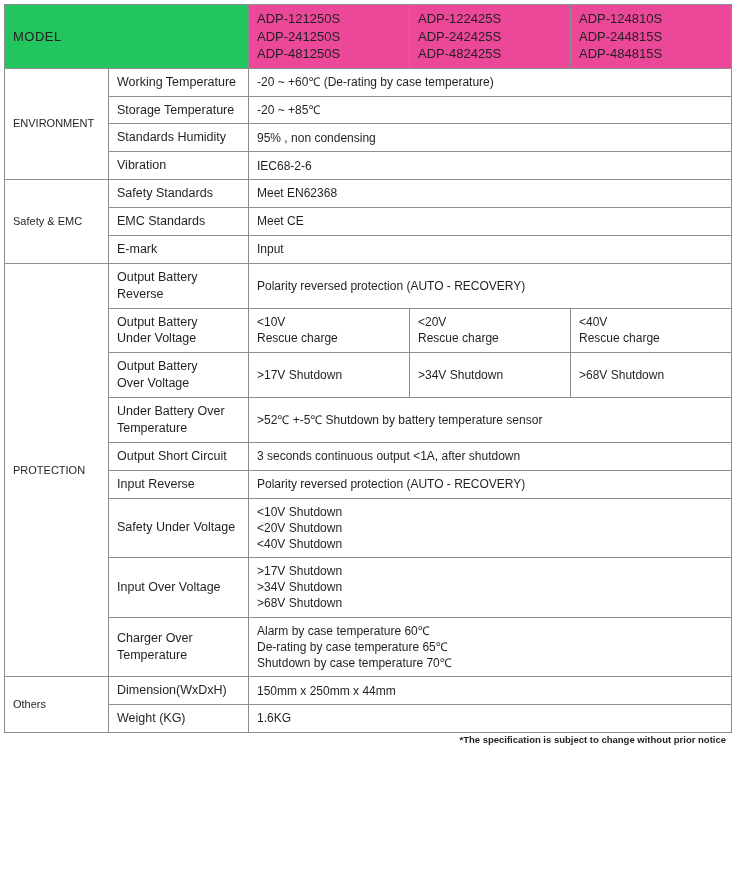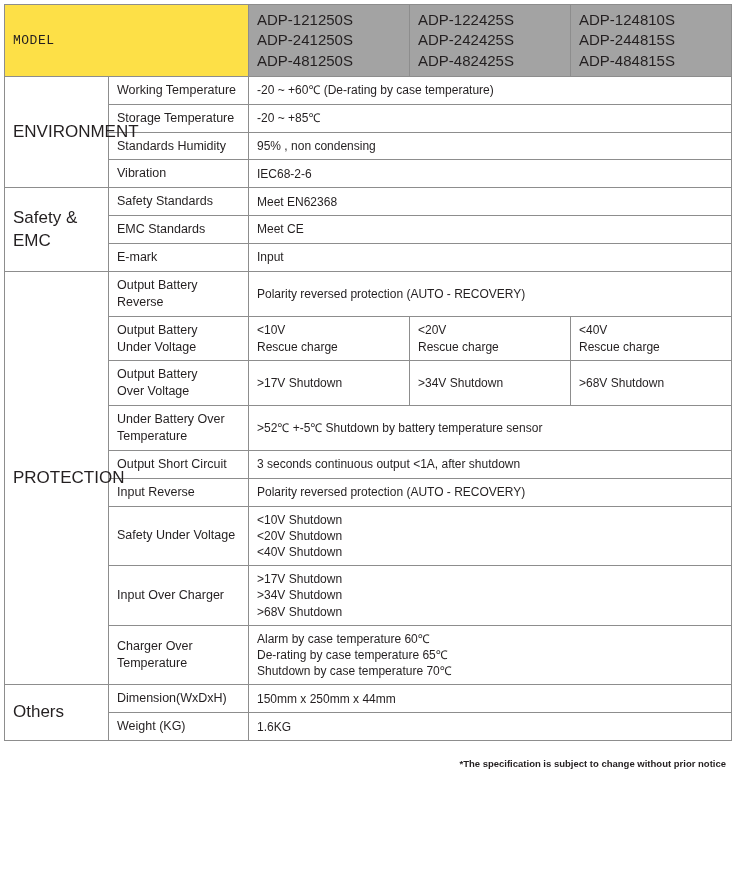--- a/index.html
+++ b/index.html
@@ -30,48 +30,47 @@
   table.spec td, table.spec th {
     border: 1px solid #8d8d8d;
     padding: 5px 8px;
     vertical-align: middle;
     line-height: 1.35;
     font-weight: normal;
     text-align: left;
     color: #231f20;
   }
   .hdr-cell {
-    background: #a3a3a3;
+    background: #ec4899;
     text-align: center;
-    font-size: 15px;
+    font-size: 13px;
     line-height: 1.5;
   }
   .hdr-model {
-    background: #fde047;
+    background: #22c55e;
     text-align: center;
     font-size: 13px;
     letter-spacing: 0.5px;
-    font-family: Liberation Mono, monospace;
   }
   .grp {
     text-align: center;
-    font-size: 17px;
+    font-size: 11px;
   }
   .lbl {
     font-size: 12.5px;
     margin-left: 44px;
   }
   .val {
     font-size: 12px;
   }
   .multi {
     white-space: pre-line;
   }
   .note {
-    margin-top: 16px;
+    margin-top: 0;
     text-align: right;
     padding-right: 6px;
     font-size: 9.5px;
     font-weight: bold;
     color: #231f20;
     line-height: 1.45;
   }
   .col-label { width: 104px; }
   .col-sub { width: 140px; }
   .col-v { width: 161px; }
@@ -170,21 +169,21 @@
         <td class="lbl">Input Reverse</td>
         <td class="val" colspan="3"> Polarity reversed protection (AUTO - RECOVERY)</td>
       </tr>
       <tr>
         <td class="lbl">Safety Under Voltage</td>
         <td class="val multi" colspan="3">&lt;10V Shutdown
 &lt;20V Shutdown
 &lt;40V Shutdown</td>
       </tr>
       <tr>
-        <td class="lbl">Input Over Charger</td>
+        <td class="lbl">Input Over Voltage</td>
         <td class="val multi" colspan="3">&gt;17V Shutdown
 &gt;34V Shutdown
 &gt;68V Shutdown</td>
       </tr>
       <tr>
         <td class="lbl multi">Charger Over
 Temperature</td>
         <td class="val multi" colspan="3">Alarm by case temperature 60℃
 De-rating by case temperature 65℃
 Shutdown by case temperature 70℃</td>

